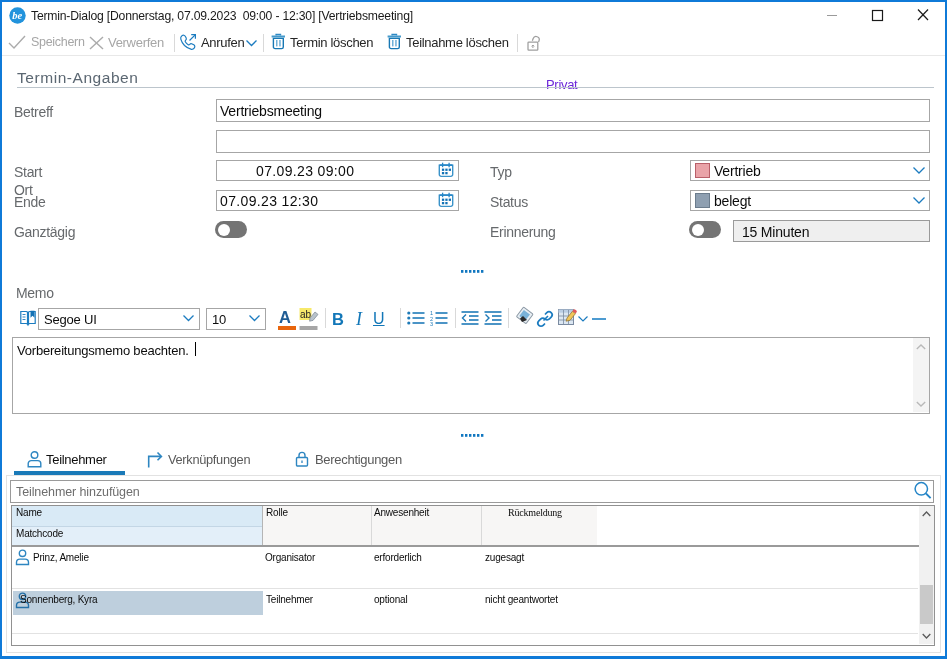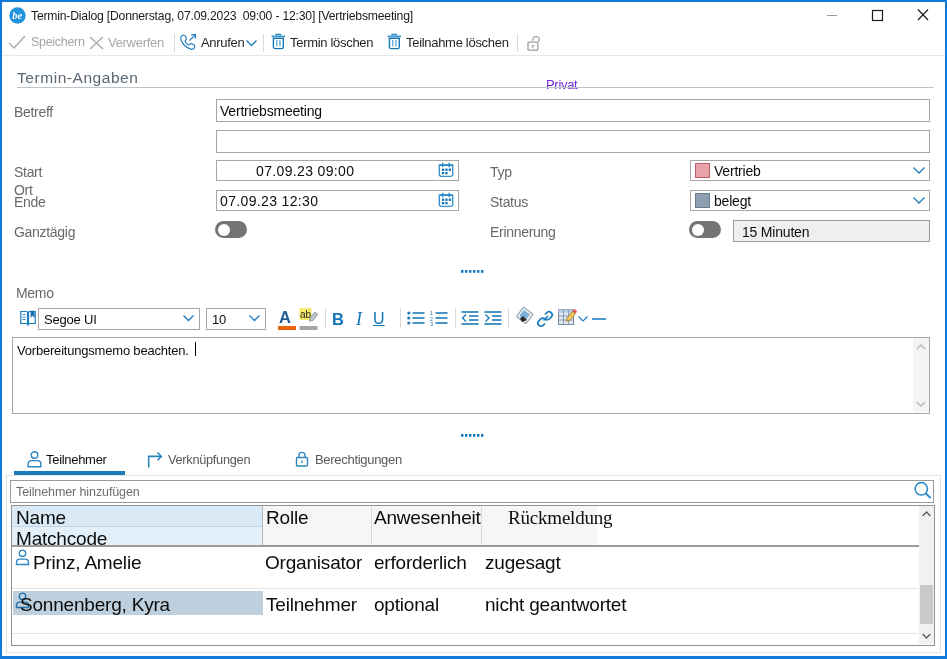--- a/index.html
+++ b/index.html
@@ -7,21 +7,21 @@
   body { font-family:"Liberation Sans", sans-serif; position:relative; }
   #win {
     position:absolute; left:0; top:0; width:947px; height:659px;
     background:#fff;
     border:2px solid #0f7ad8; border-bottom-width:3px;
   }
   .abs { position:absolute; }
   .lbl { position:absolute; color:#66696c; font-size:14px; letter-spacing:-0.3px; }
   .inp { position:absolute; border:1px solid #a6a6a6; background:#fff; }
   .val { position:absolute; color:#0c0c0c; font-size:14px; letter-spacing:-0.2px; }
-  .tv { position:absolute; color:#0c0c0c; font-size:19px; letter-spacing:-0.2px; }
+  .tv { position:absolute; color:#0c0c0c; font-size:10px; letter-spacing:-0.2px; }
   .sep { position:absolute; width:1px; background:#d9d9d9; }
   .tseg { position:absolute; font-size:13px; letter-spacing:-0.3px; white-space:nowrap; }
   svg { position:absolute; overflow:visible; }
 </style>
 </head>
 <body>
 <div id="win"></div>
 
 <svg class="abs" style="left:9px; top:7px;" width="17" height="17" viewBox="0 0 17 17">
   <circle cx="8.5" cy="8.5" r="8.2" fill="#2293dc"></circle>

